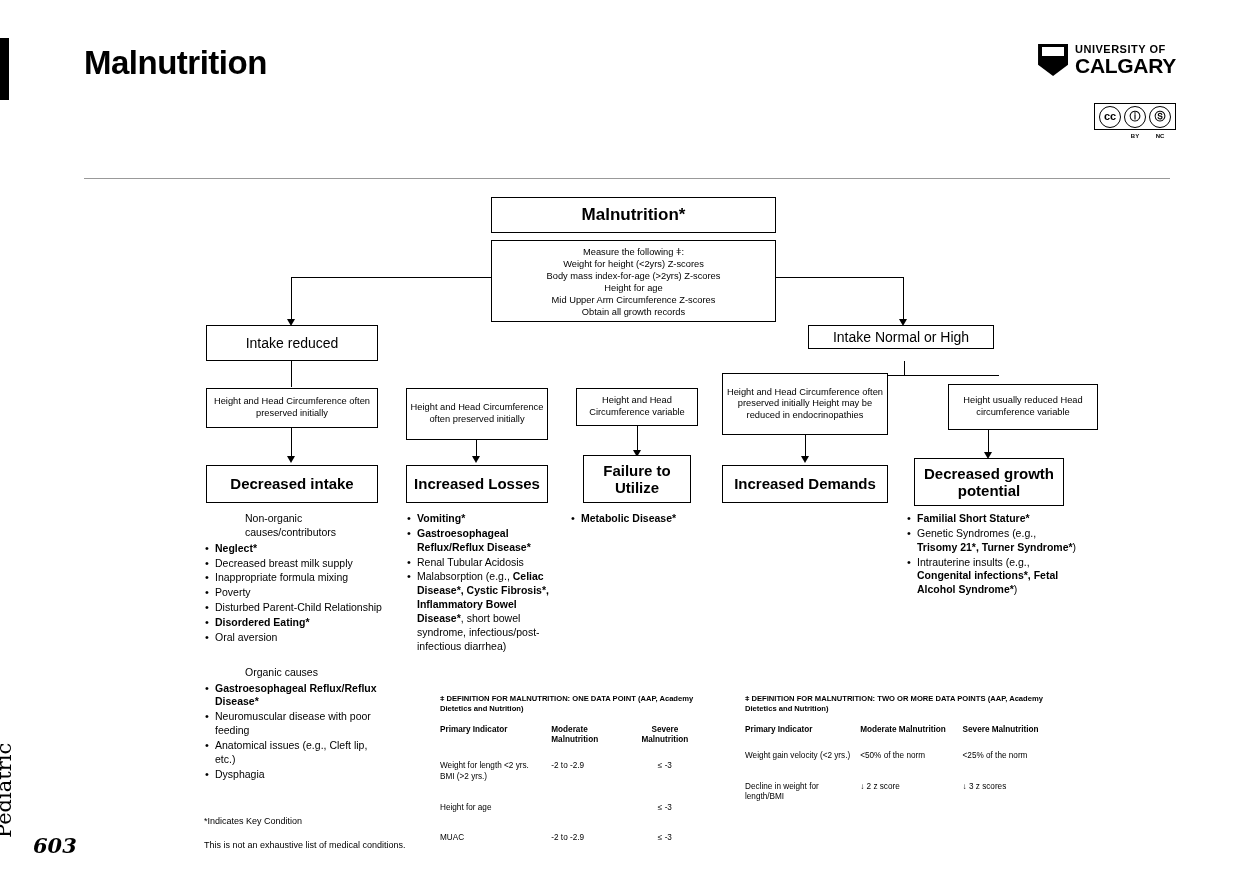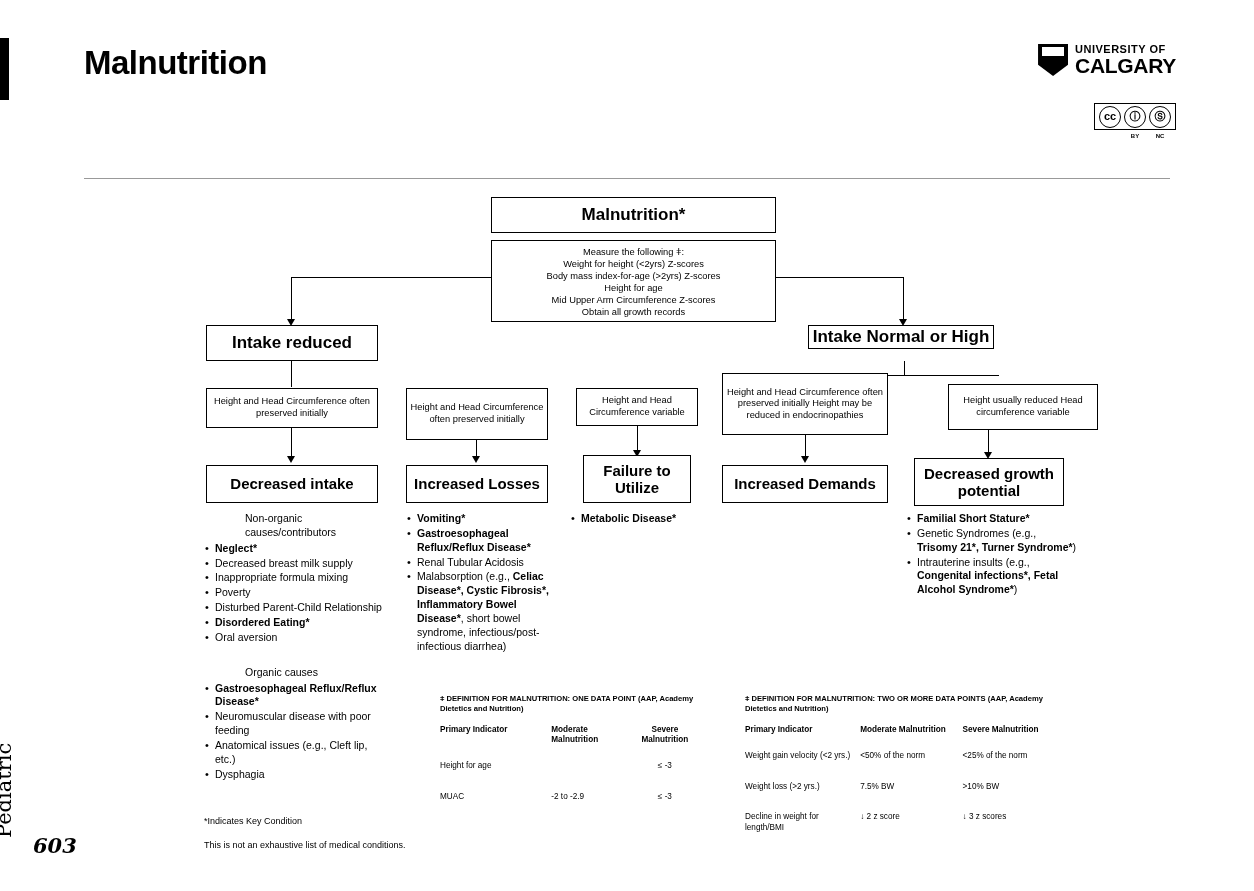--- a/index.html
+++ b/index.html
@@ -147,22 +147,22 @@
     display: flex;
     align-items: center;
     justify-content: center;
     text-align: center;
   }
   .box.title-box {
     font-size: 17px;
     font-weight: bold;
   }
   .box.hdr {
-    font-size: 17px;
-    font-weight: bold;
+    font-size: 14px;
+    font-weight: normal;
   }
   .box.big {
     font-size: 15px;
     font-weight: bold;
     line-height: 1.15;
   }
   .box.small {
     font-size: 9.3px;
     line-height: 1.25;
   }
@@ -379,20 +379,25 @@
     <table>
       <thead>
         <tr>
           <th style="width:42%;">Primary Indicator</th>
           <th style="width:30%;">Moderate Malnutrition</th>
           <th style="width:28%;text-align:center;">Severe Malnutrition</th>
         </tr>
       </thead>
       <tbody>
         <tr>
+          <td>Weight for length &lt;2 yrs. BMI (&gt;2 yrs.)</td>
+          <td>-2 to -2.9</td>
+          <td style="text-align:center;">≤ -3</td>
+        </tr>
+        <tr>
           <td>Height for age</td>
           <td></td>
           <td style="text-align:center;">≤ -3</td>
         </tr>
         <tr>
           <td>MUAC</td>
           <td>-2 to -2.9</td>
           <td style="text-align:center;">≤ -3</td>
         </tr>
       </tbody>
@@ -409,25 +414,20 @@
           <th style="width:32%;">Severe Malnutrition</th>
         </tr>
       </thead>
       <tbody>
         <tr>
           <td>Weight gain velocity (&lt;2 yrs.)</td>
           <td>&lt;50% of the norm</td>
           <td>&lt;25% of the norm</td>
         </tr>
         <tr>
-          <td>Weight loss  (&gt;2 yrs.)</td>
-          <td>7.5% BW</td>
-          <td>&gt;10% BW</td>
-        </tr>
-        <tr>
           <td>Decline in weight for length/BMI</td>
           <td>↓ 2 z score</td>
           <td>↓ 3 z scores</td>
         </tr>
       </tbody>
     </table>
   </div>
 
   <div class="footnote" style="left:204px; top:816px;">*Indicates Key Condition</div>
   <div class="footnote" style="left:204px; top:840px;">This is not an exhaustive list of medical conditions.</div>

